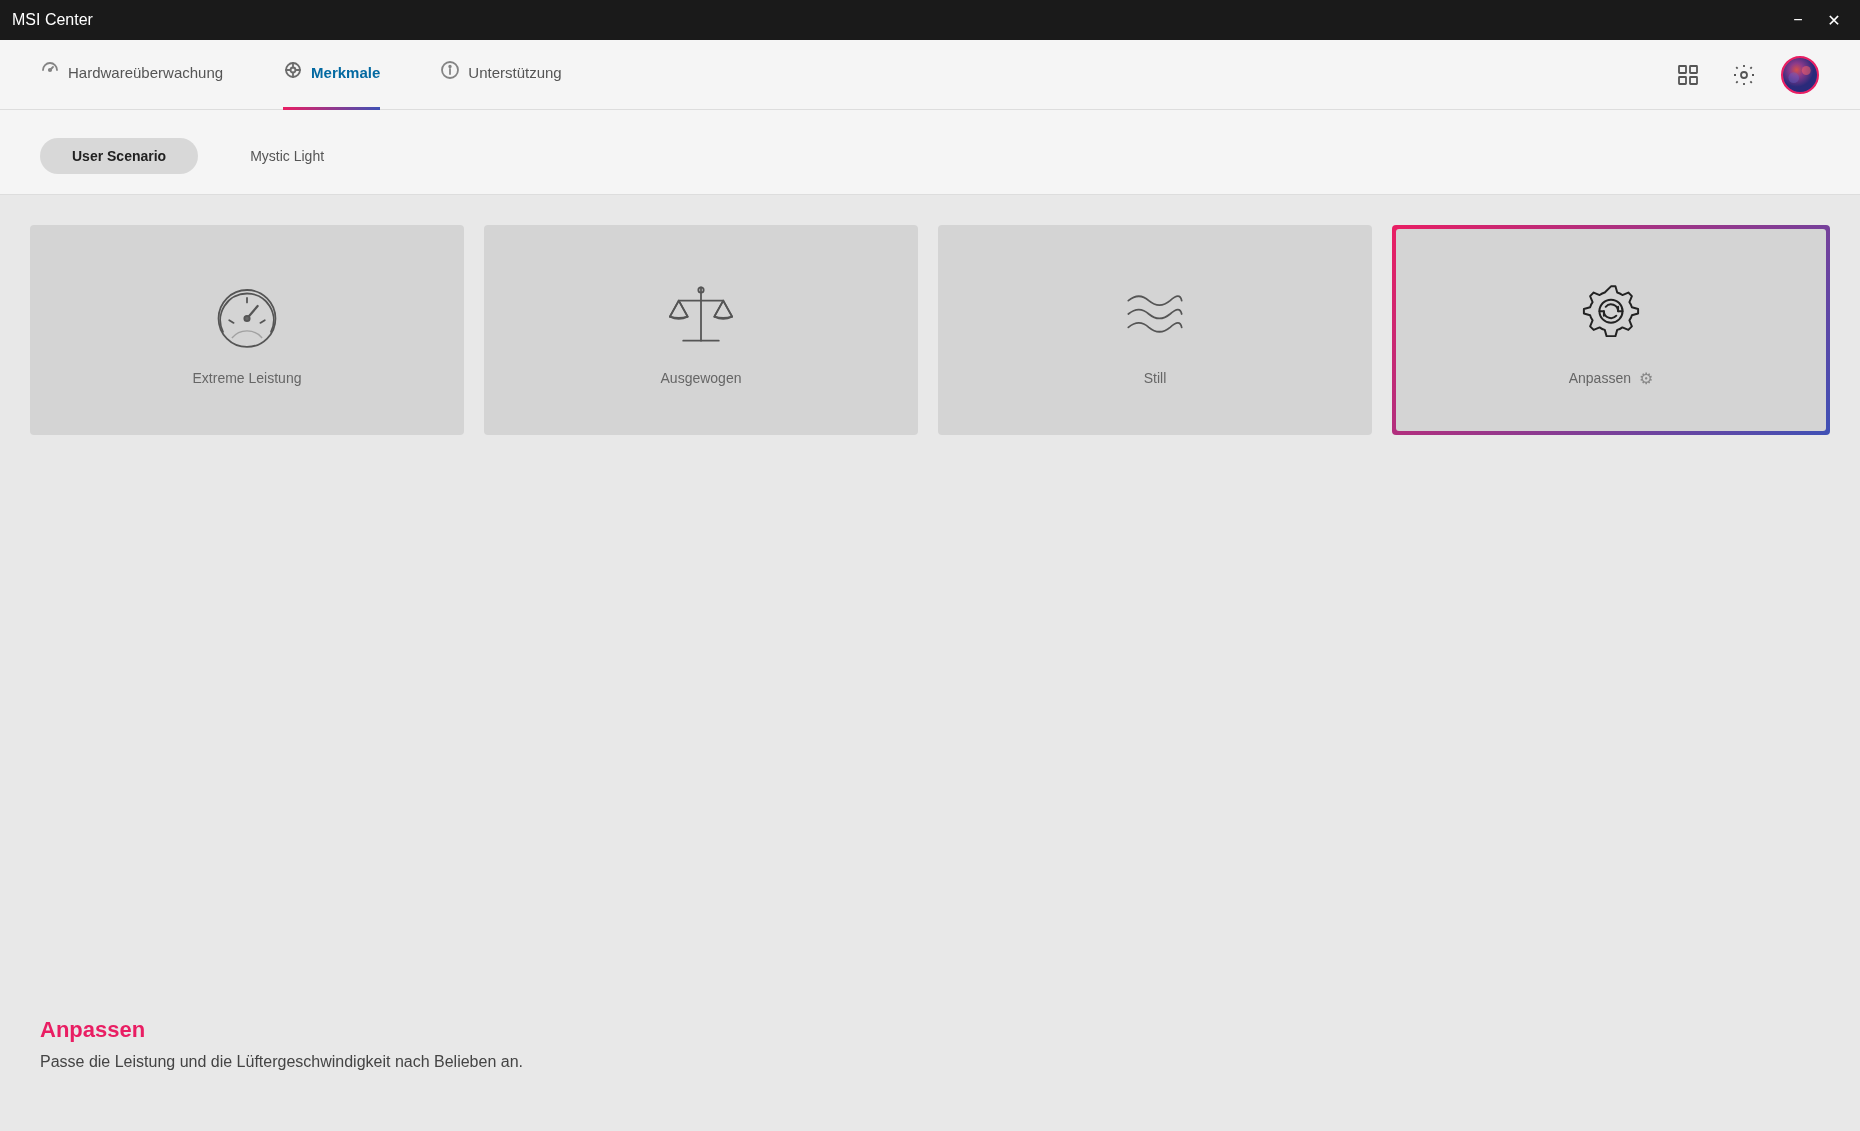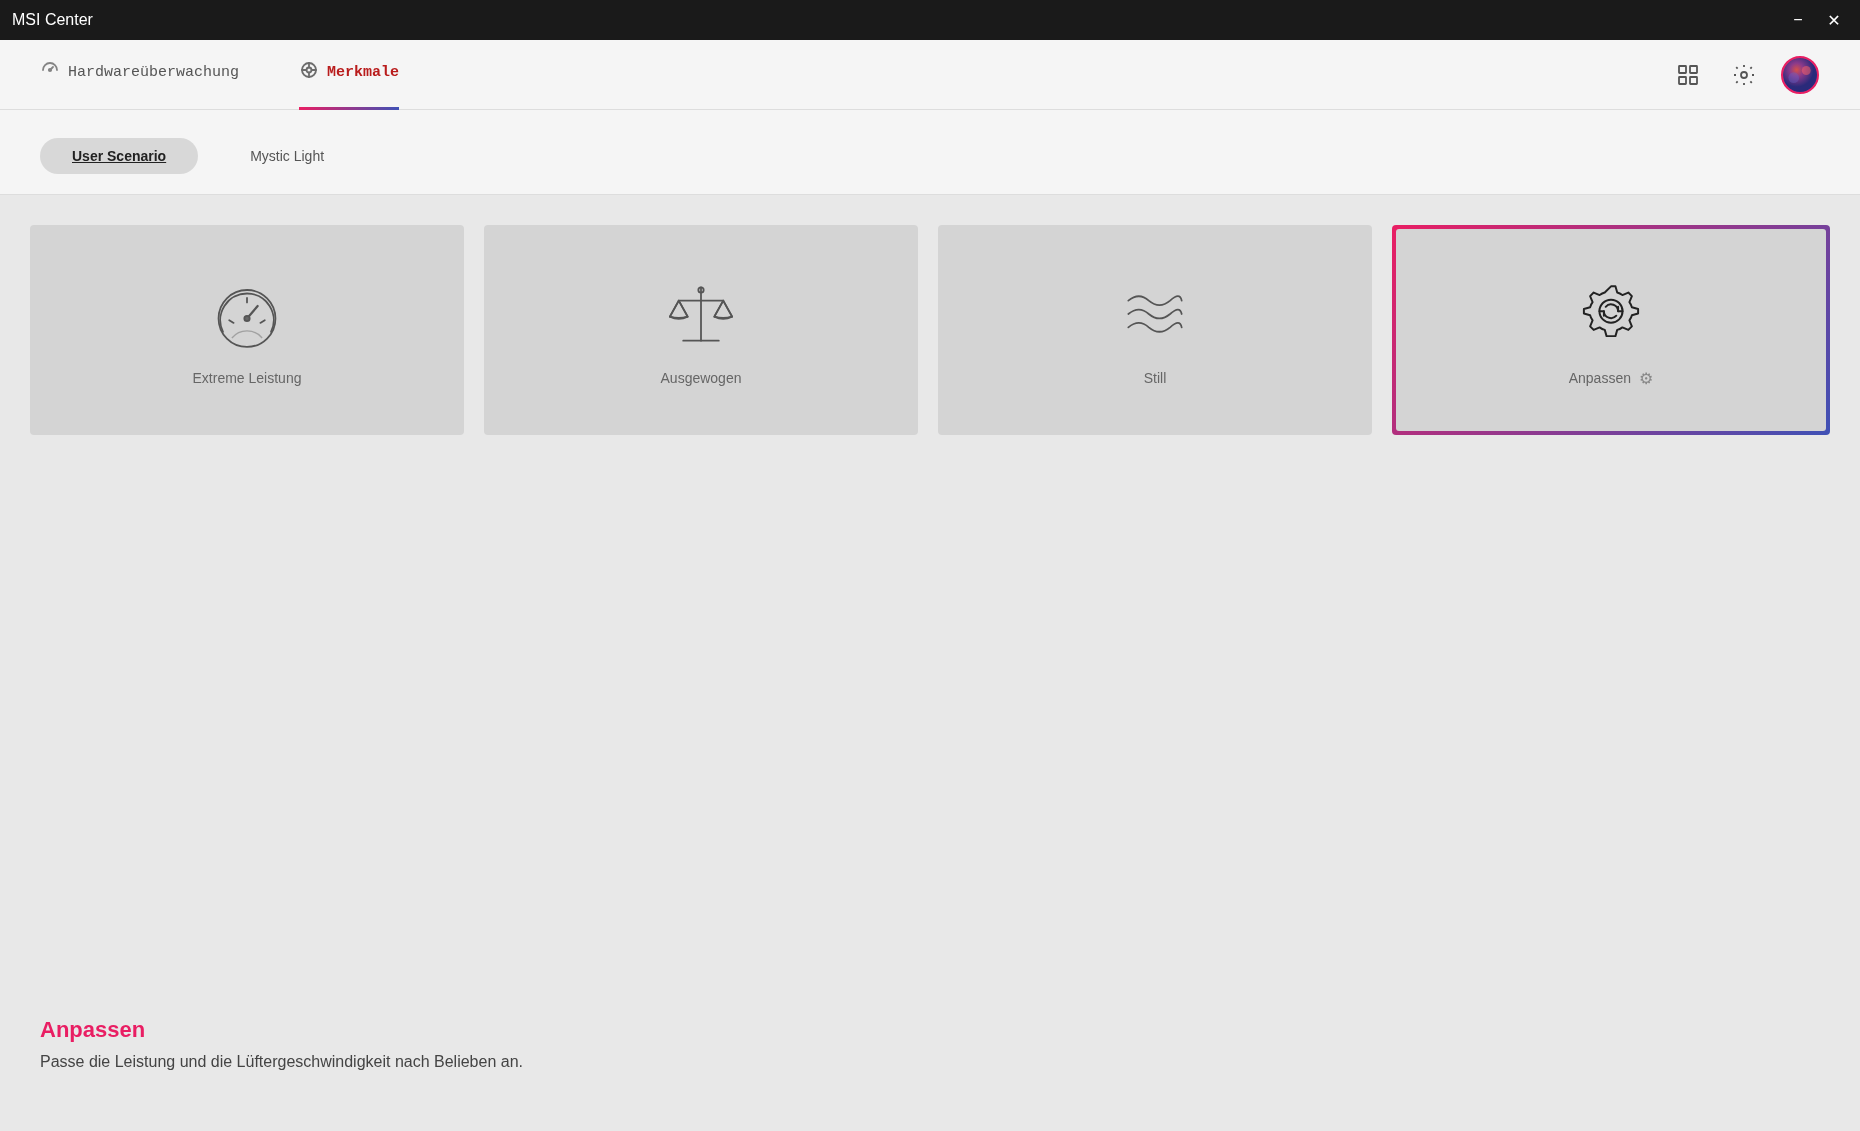--- a/index.html
+++ b/index.html
@@ -55,37 +55,36 @@
       padding: 0 40px;
       border-bottom: 1px solid #ddd;
       flex-shrink: 0;
       position: relative;
     }
     .nav-tabs {
       display: flex;
       align-items: center;
       gap: 60px;
       flex: 1;
-      font-family: Liberation Mono, monospace;
     }
     .nav-tab {
       display: flex;
       align-items: center;
       gap: 8px;
       font-size: 15px;
       color: #555;
       cursor: pointer;
       padding-bottom: 4px;
       text-decoration: none;
       position: relative;
       height: 70px;
       justify-content: center;
     }
     .nav-tab.active {
-      color: #b91c1c;
+      color: #0369a1;
       font-weight: 600;
       gap: 8px;
     }
     .nav-tab.active::after {
       content: '';
       position: absolute;
       bottom: 0;
       left: 0;
       right: 0;
       height: 3px;
@@ -149,21 +148,20 @@
       cursor: pointer;
       border: none;
       background: none;
       color: #555;
       font-weight: 500;
     }
     .sub-tab.active {
       background: #d8d8d8;
       color: #222;
       font-weight: 600;
-      text-decoration: underline;
     }
 
     
     .cards-wrapper {
       padding: 30px 30px 20px;
       display: flex;
       gap: 20px;
       flex-shrink: 0;
     }
     .card {
@@ -290,20 +288,30 @@
     </div>
     <div class="nav-tab active">
       <span class="nav-tab-icon">
         <svg width="20" height="20" viewBox="0 0 20 20" fill="none" stroke="#333" stroke-width="1.8">
           <circle cx="10" cy="10" r="7"></circle>
           <circle cx="10" cy="10" r="2.5"></circle>
           <path d="M10 3 L10 7.5M10 12.5 L10 17M3 10 L7.5 10M12.5 10 L17 10" stroke-linecap="round"></path>
         </svg>
       </span>
       <span>Merkmale</span>
+    </div>
+    <div class="nav-tab">
+      <span class="nav-tab-icon">
+        <svg width="20" height="20" viewBox="0 0 20 20" fill="none" stroke="#555" stroke-width="1.8">
+          <circle cx="10" cy="10" r="8"></circle>
+          <path d="M10 9 L10 14" stroke-linecap="round"></path>
+          <circle cx="10" cy="6.5" r="0.8" fill="#555"></circle>
+        </svg>
+      </span>
+      <span>Unterstützung</span>
     </div>
   </div>
   <div class="nav-actions">
     <button class="nav-action-btn">
       <svg class="grid-icon-svg" viewBox="0 0 24 24" fill="none" stroke="#555" stroke-width="1.8">
         <rect x="3" y="3" width="7" height="7" rx="0.5"></rect>
         <rect x="14" y="3" width="7" height="7" rx="0.5"></rect>
         <rect x="3" y="14" width="7" height="7" rx="0.5"></rect>
         <rect x="14" y="14" width="7" height="7" rx="0.5"></rect>
       </svg>

